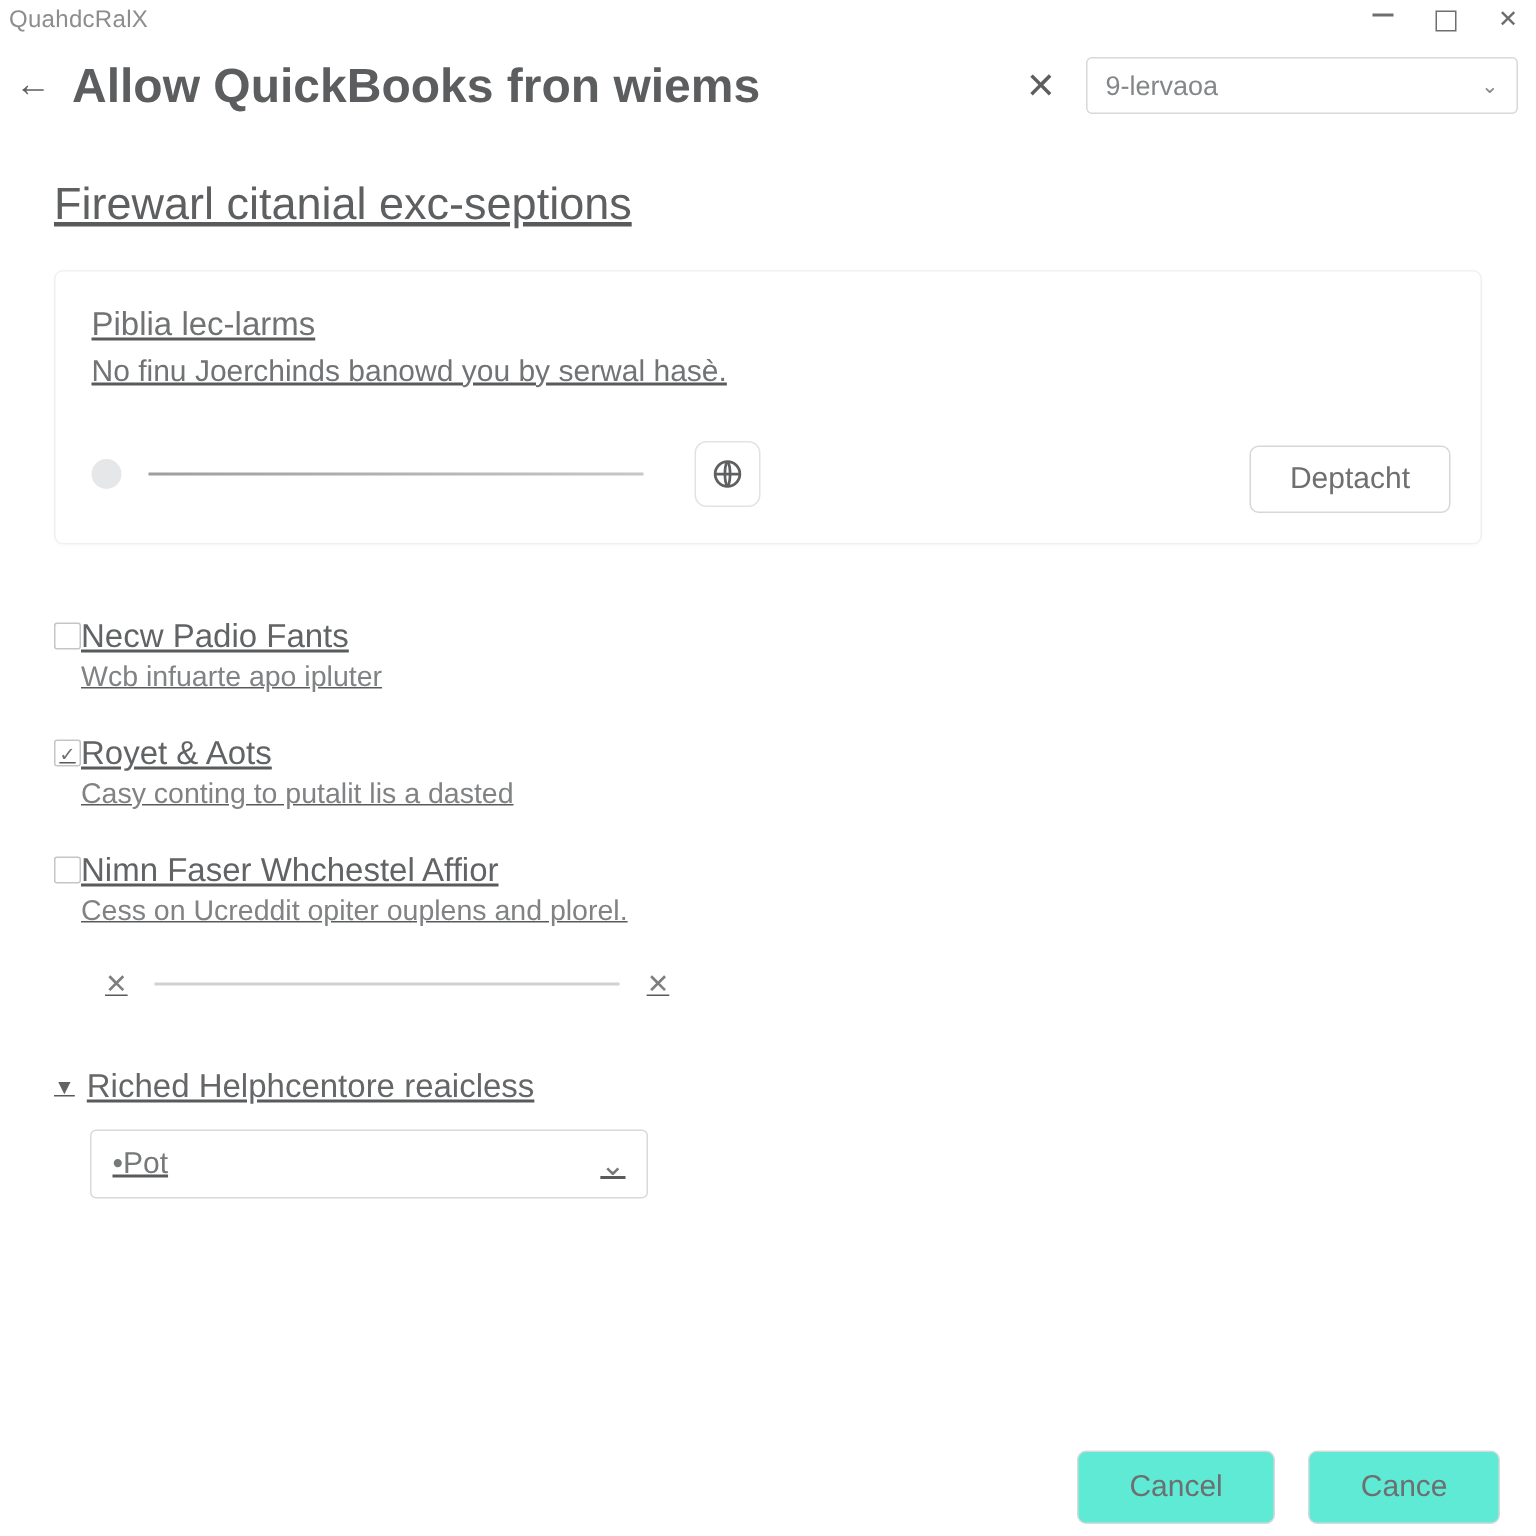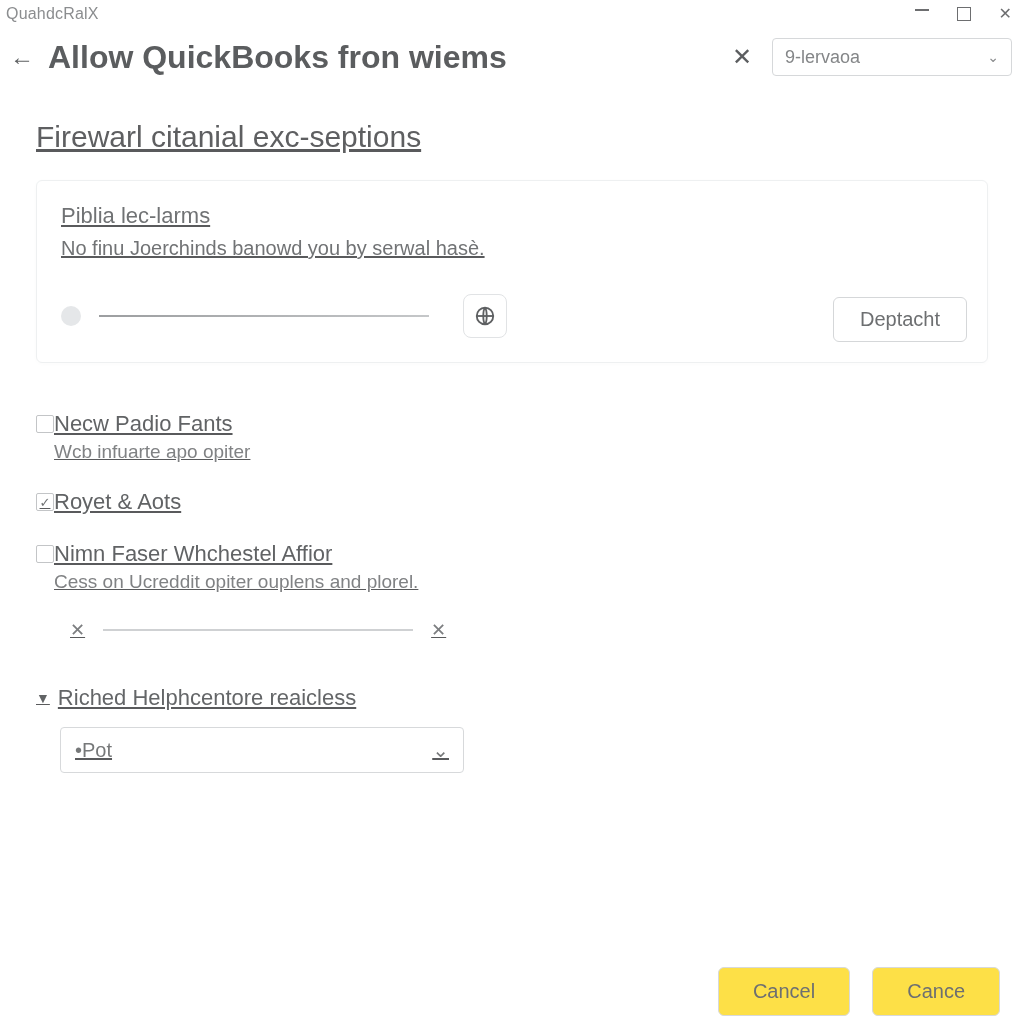--- a/index.html
+++ b/index.html
@@ -23,21 +23,21 @@
   
   .header {
     display: flex; align-items: center; padding: 10px 12px 10px 6px;
     gap: 10px;
   }
   .back { font-size: 24px; color:#5d5f61; padding: 0 4px; }
   .pagetitle { font-size: 32px; color:#5b5d5f; font-weight:700; flex: 0 0 auto; }
   .header-spacer { flex: 1 1 auto; }
   .header-x { font-size: 24px; color:#5c5e60; margin-right: 10px; }
   .header-select {
-    width: 240px; height: 38px; border:1px solid #d6d8da; border-radius:4px;
+    width: 288px; height: 38px; border:1px solid #d6d8da; border-radius:4px;
     display:flex; align-items:center; justify-content:space-between;
     padding: 0 12px; color:#848688; font-size:18px;
   }
   .header-select .chev { font-size:14px; color:#8a8c8e; }
   
   .content { padding: 12px 36px 0 36px; text-decoration: underline; }
   .section-title { font-size: 30px; color:#5e5f61; font-weight:400; margin: 22px 0 26px 0;}
   .card {
     border:1px solid #eef0f1; border-radius:6px;
     box-shadow: 0 1px 4px rgba(0,0,0,.02);
@@ -80,32 +80,32 @@
   .opt-texts .t2 { font-size:19px; color:#808284; margin-top:4px;}
   .hr-row { display:flex; align-items:center; gap:18px; margin: 18px 0 0 34px; }
   .hr-x { font-size:18px; color:#7c7e80;}
   .hr-line { height:2px; width:310px; background:#cfd1d3;}
   
   .coll { margin-top: 44px; display:flex; align-items:center; gap:8px; }
   .caret { font-size:14px; color:#616365; }
   .coll-label { font-size:22px; color:#646668;}
   .coll-select {
     margin-top:16px; margin-left:24px;
-    width:404px; height:46px; border:1px solid #d7d9db; border-radius:4px;
+    width:372px; height:46px; border:1px solid #d7d9db; border-radius:4px;
     display:flex; align-items:center; justify-content:space-between;
     padding: 0 14px; color:#767879; font-size:20px;
   }
   
   .footer {
     position:absolute; bottom:8px; right:24px;
     display:flex; gap:22px;
   }
   .fbtn {
     border:1px solid #d7d9db; border-radius:6px;
-    padding: 12px 34px; font-size:20px; color:#6d6f71; background:#fde047;
+    padding: 12px 34px; font-size:20px; color:#6d6f71; background:#5eead4;
   }
 </style>
 </head>
 <body>
 
 <div class="titlebar">
   <span class="brand">QuahdcRalX</span>
   <div class="winbtns">
     <span class="min"></span>
     <span class="max"></span>
@@ -143,27 +143,28 @@
       </div>
     </div>
     <button class="card-action">Deptacht</button>
   </div>
 
   <div class="options">
     <div class="opt">
       <div class="cb"></div>
       <div class="opt-texts">
         <div class="t1">Necw Padio Fants</div>
-        <div class="t2">Wcb infuarte apo opiter</div>
+        <div class="t2">Wcb infuarte apo ipluter</div>
       </div>
     </div>
     <div class="opt">
       <div class="cb checked"></div>
       <div class="opt-texts">
         <div class="t1">Royet &amp; Aots</div>
+        <div class="t2">Casy conting to putalit lis a dasted</div>
       </div>
     </div>
     <div class="opt">
       <div class="cb"></div>
       <div class="opt-texts">
         <div class="t1">Nimn Faser Whchestel Affior</div>
         <div class="t2">Cess on Ucreddit opiter ouplens and plorel.</div>
       </div>
     </div>
 

